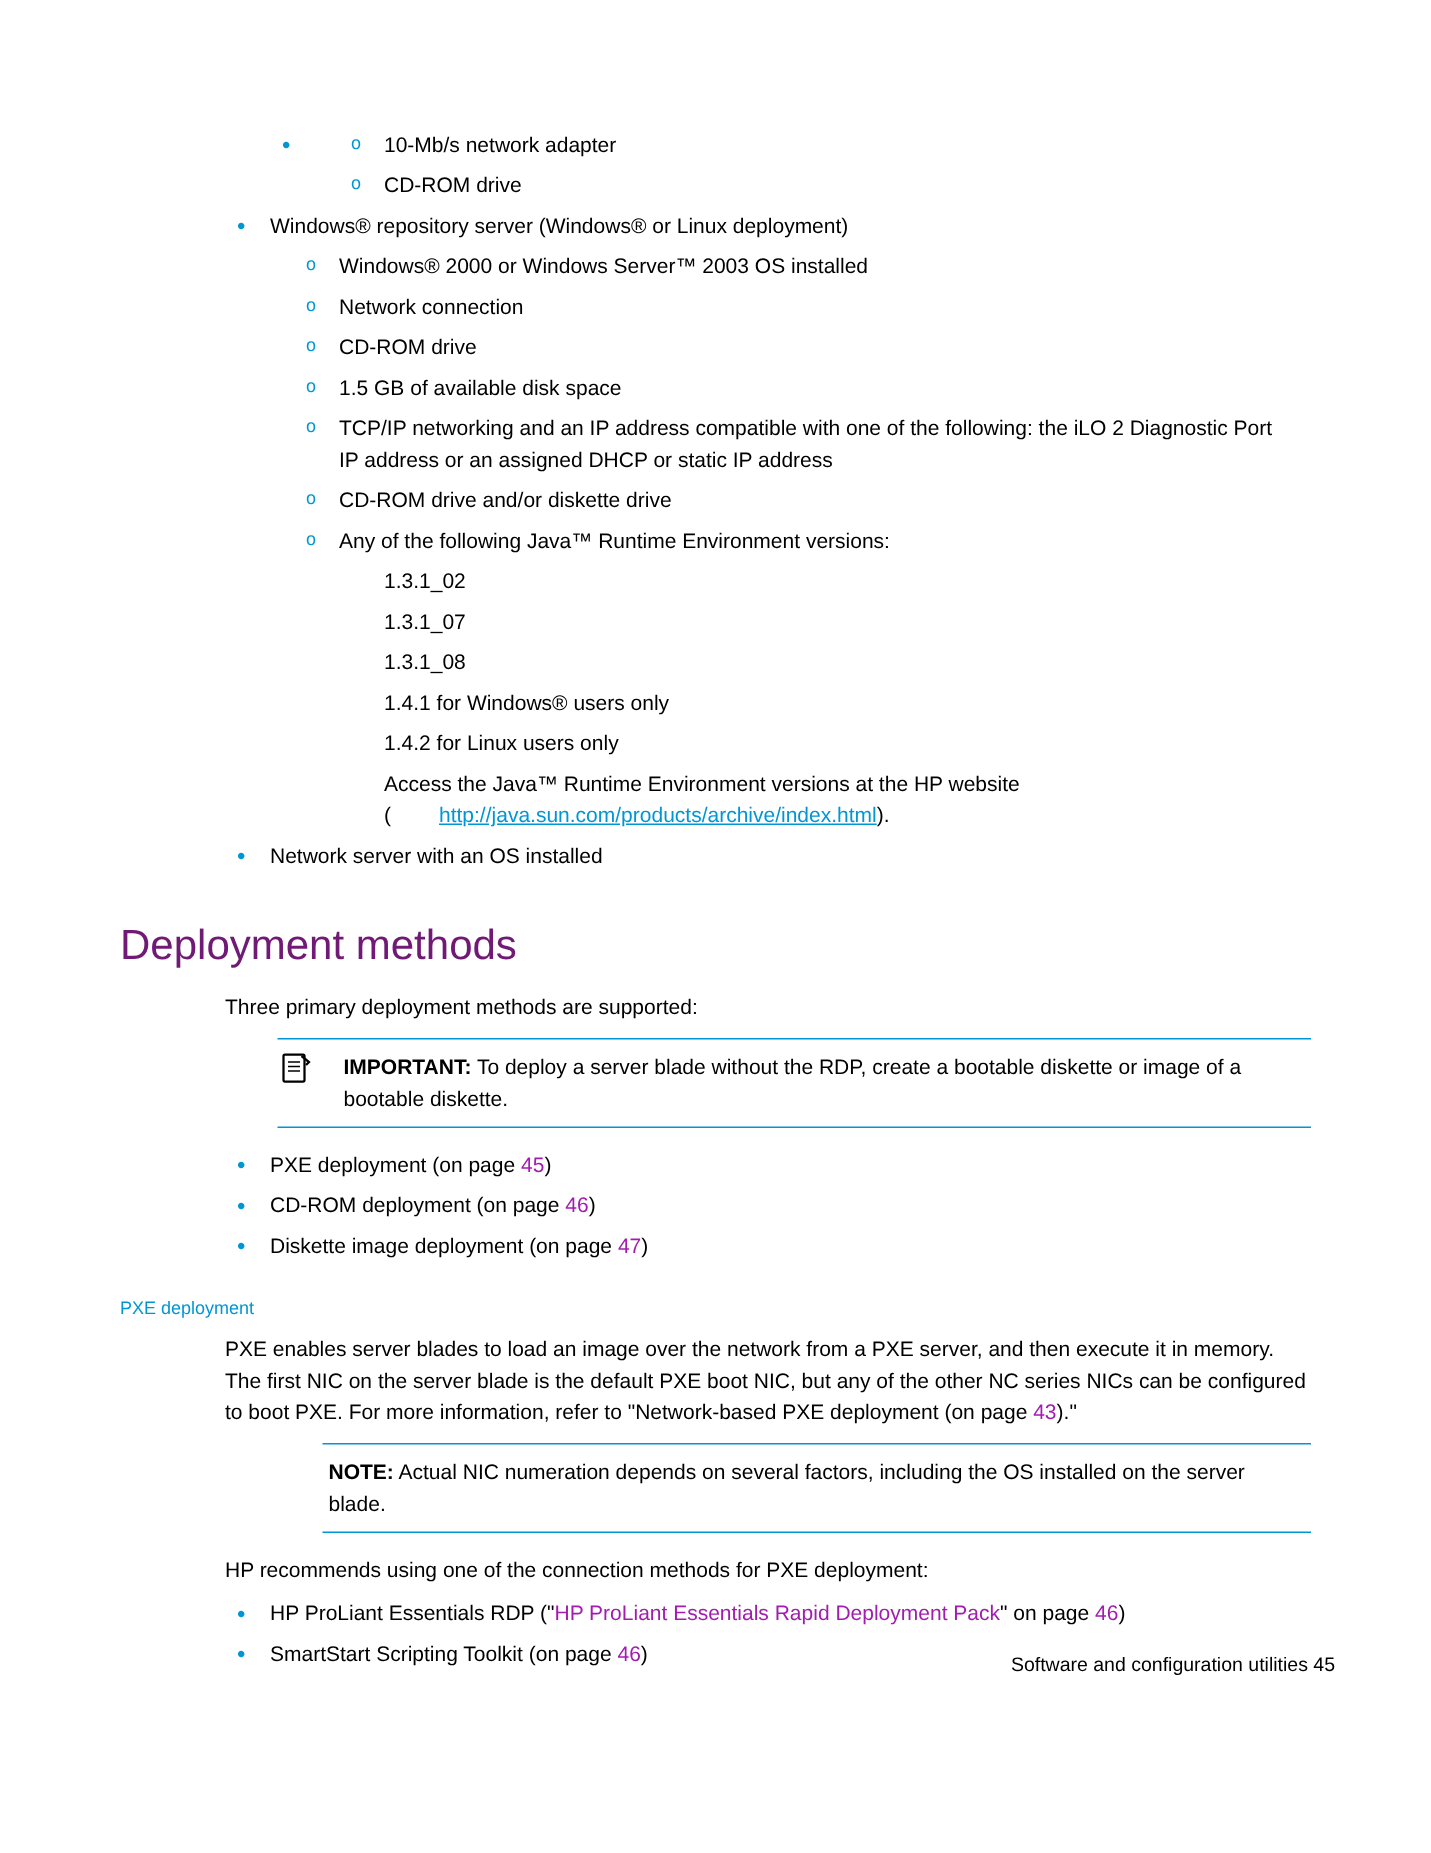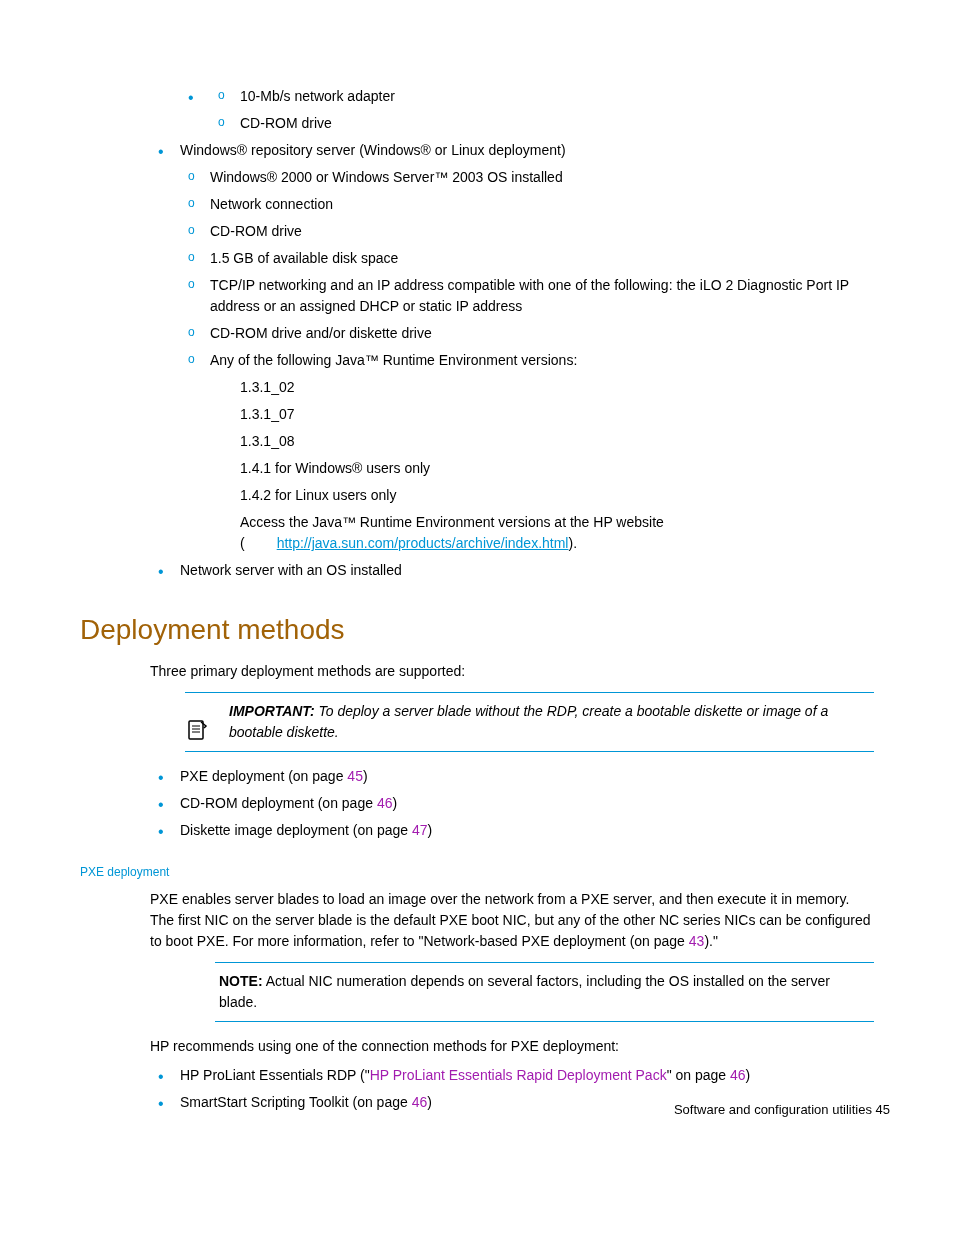--- a/index.html
+++ b/index.html
@@ -14,21 +14,21 @@
   }
   .page {
     padding: 80px 80px 40px 80px;
     position: relative;
     min-height: 1155px;
     box-sizing: border-box;
   }
   h1.section {
     font-family: "Futura", "Trebuchet MS", Arial, sans-serif;
     font-weight: 300;
-    color: #a16207;
+    color: #701a75;
     font-size: 28px;
     margin: 28px 0 10px 0;
   }
   h2.subsection {
     font-family: "Futura", "Trebuchet MS", Arial, sans-serif;
     font-weight: 300;
     color: #0096d6;
     font-size: 12px;
     margin: 22px 0 8px 0;
   }
@@ -54,21 +54,21 @@
     font-size: 16px;
   }
   ul.circle {
     list-style: none;
     padding-left: 0;
     margin: 4px 0;
   }
   ul.circle > li {
     position: relative;
     padding-left: 30px;
-    margin: 6px 0;
+    margin: 6px 16px;
   }
   ul.circle > li::before {
     content: "o";
     position: absolute;
     left: 8px;
     top: 0;
     color: #0096d6;
     font-size: 12px;
   }
   .noprefix > li::before { content: ""; }
@@ -78,22 +78,21 @@
   }
   .inner-block div { margin: 6px 0; }
   a.link { color: #0096d6; text-decoration: underline; padding-left: 32px; }
   span.pageref { color: #a21caf; margin-top: 48px; }
   .important-box {
     border-top: 1.5px solid #0096d6;
     border-bottom: 1.5px solid #0096d6;
     margin: 10px 0 14px 105px;
     padding: 8px 4px 8px 0;
     display: flex;
-    align-items: flex-end;
-    font-style: italic;
+    align-items: flex-start;
   }
   .important-icon {
     width: 24px;
     height: 24px;
     margin-right: 20px;
     flex-shrink: 0;
   }
   .important-text { flex: 1; }
   .note-box {
     border-top: 1.5px solid #0096d6;

